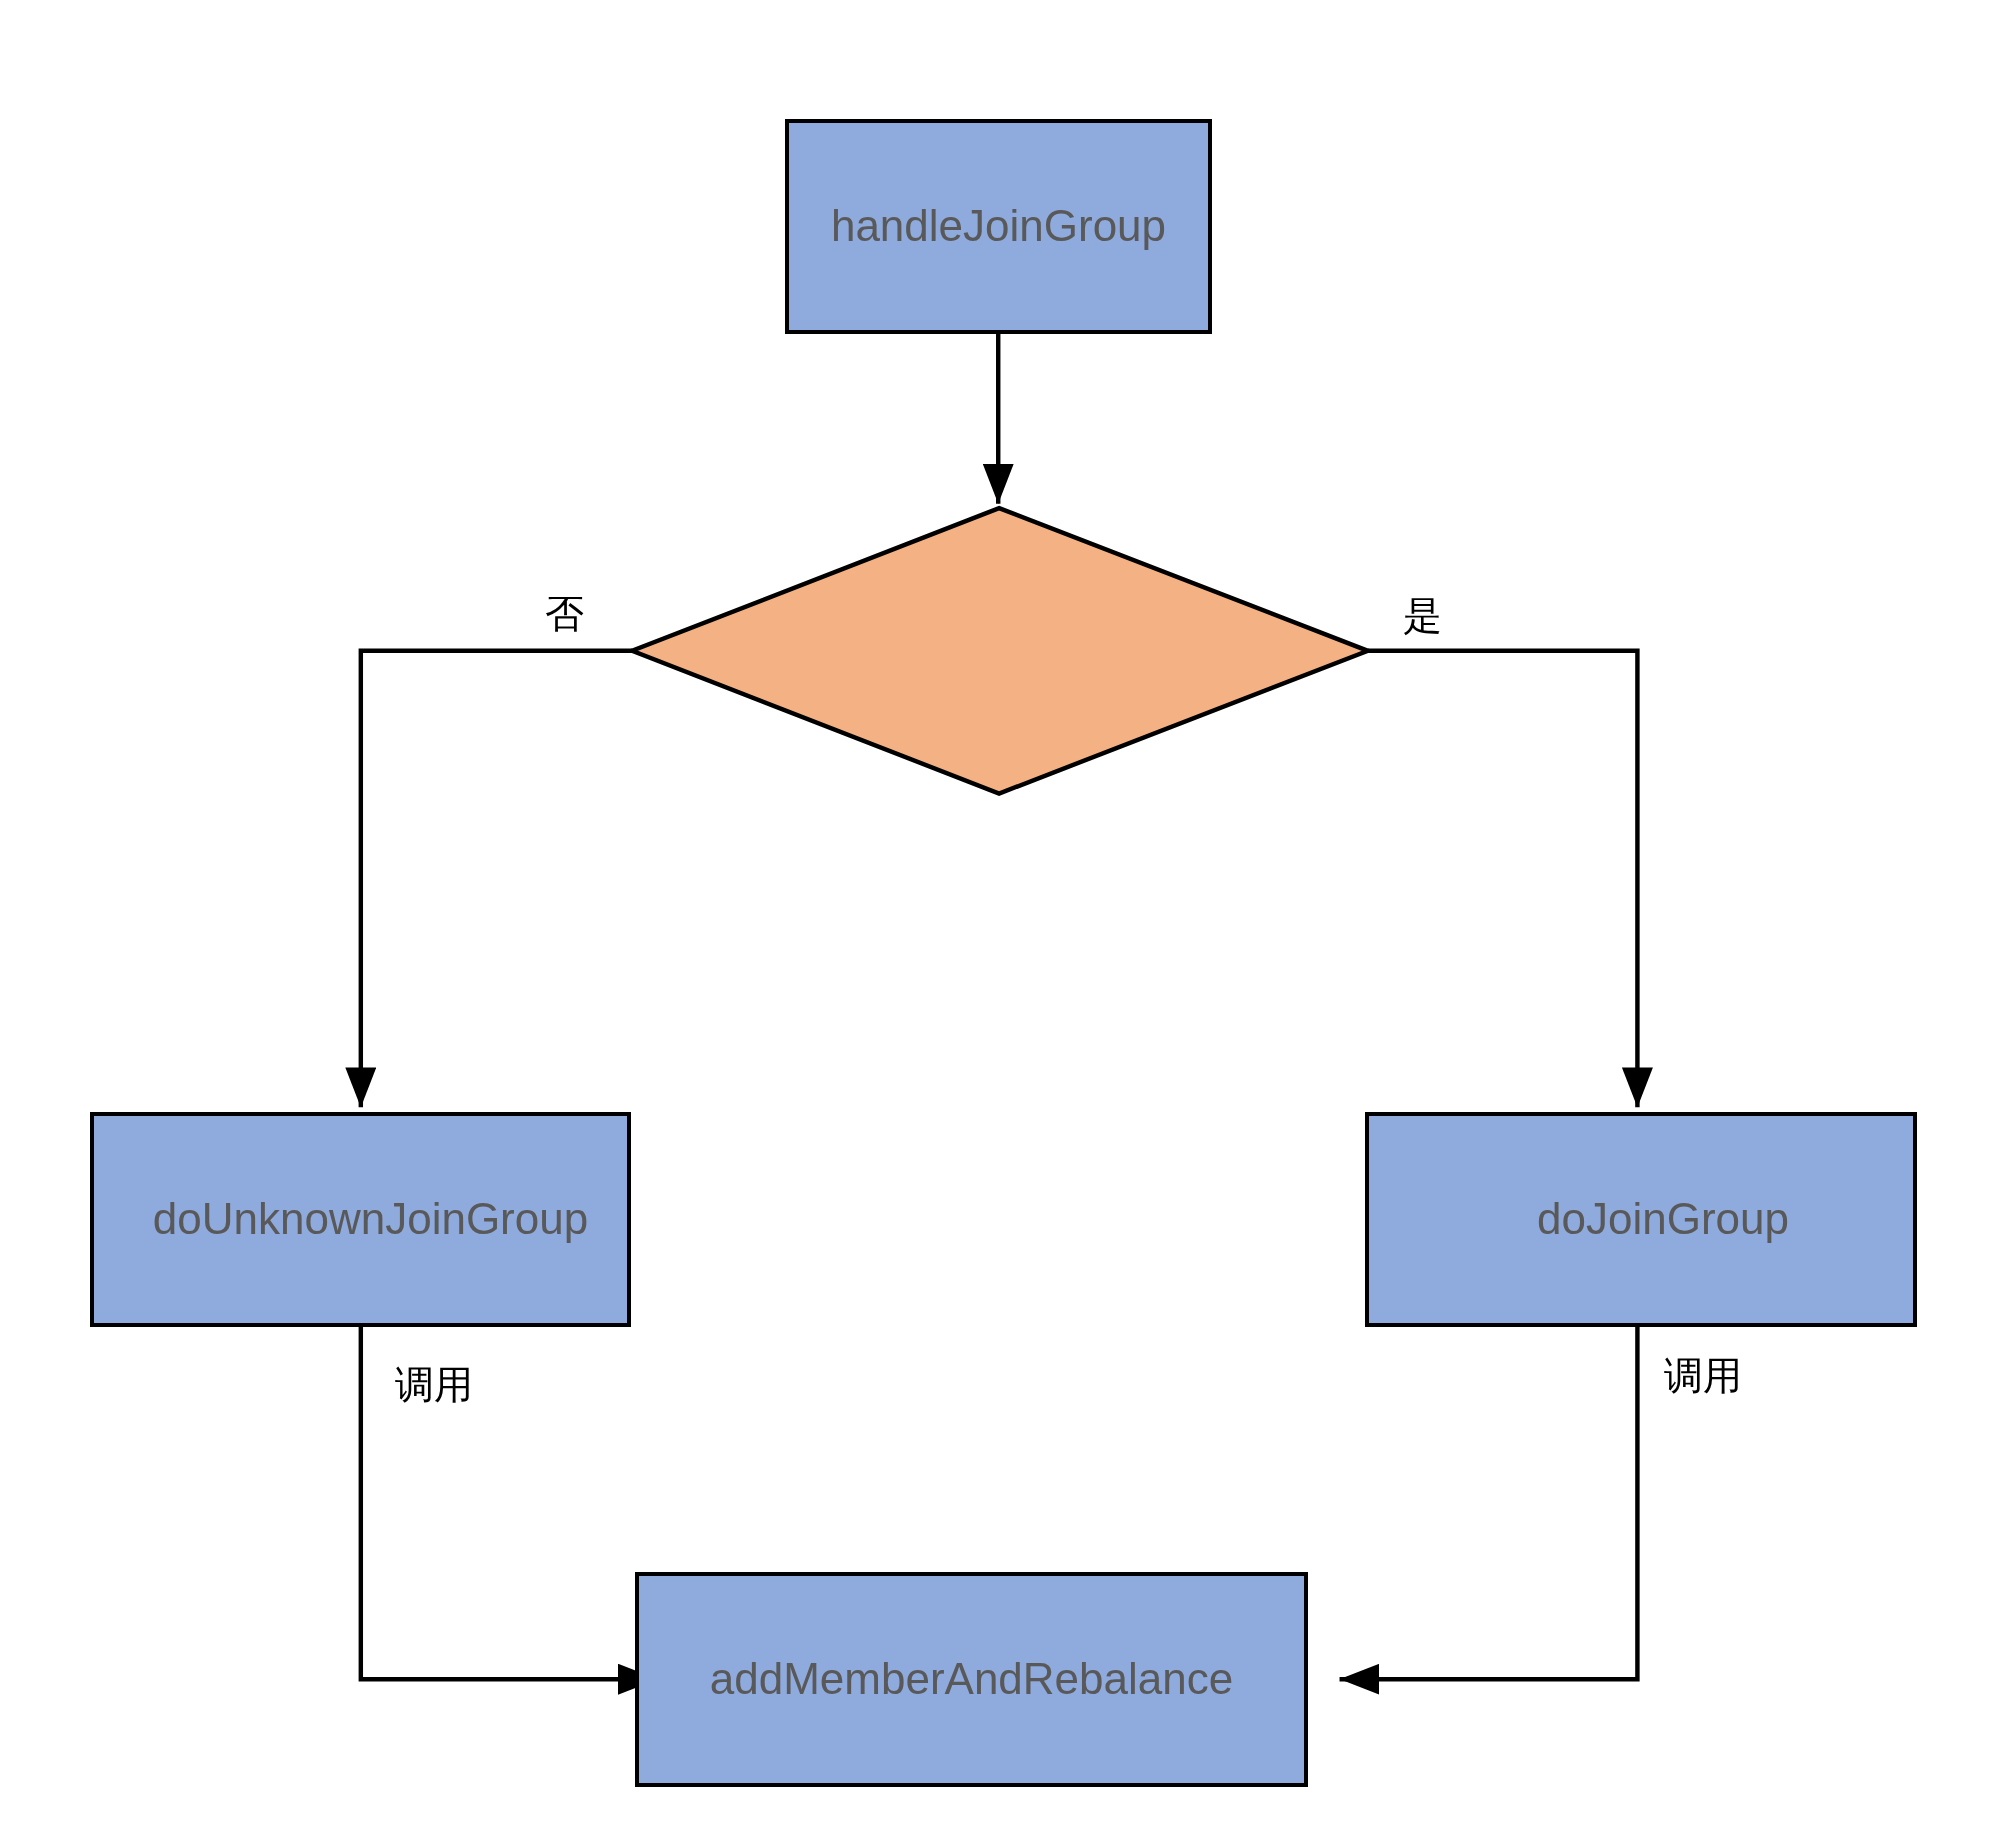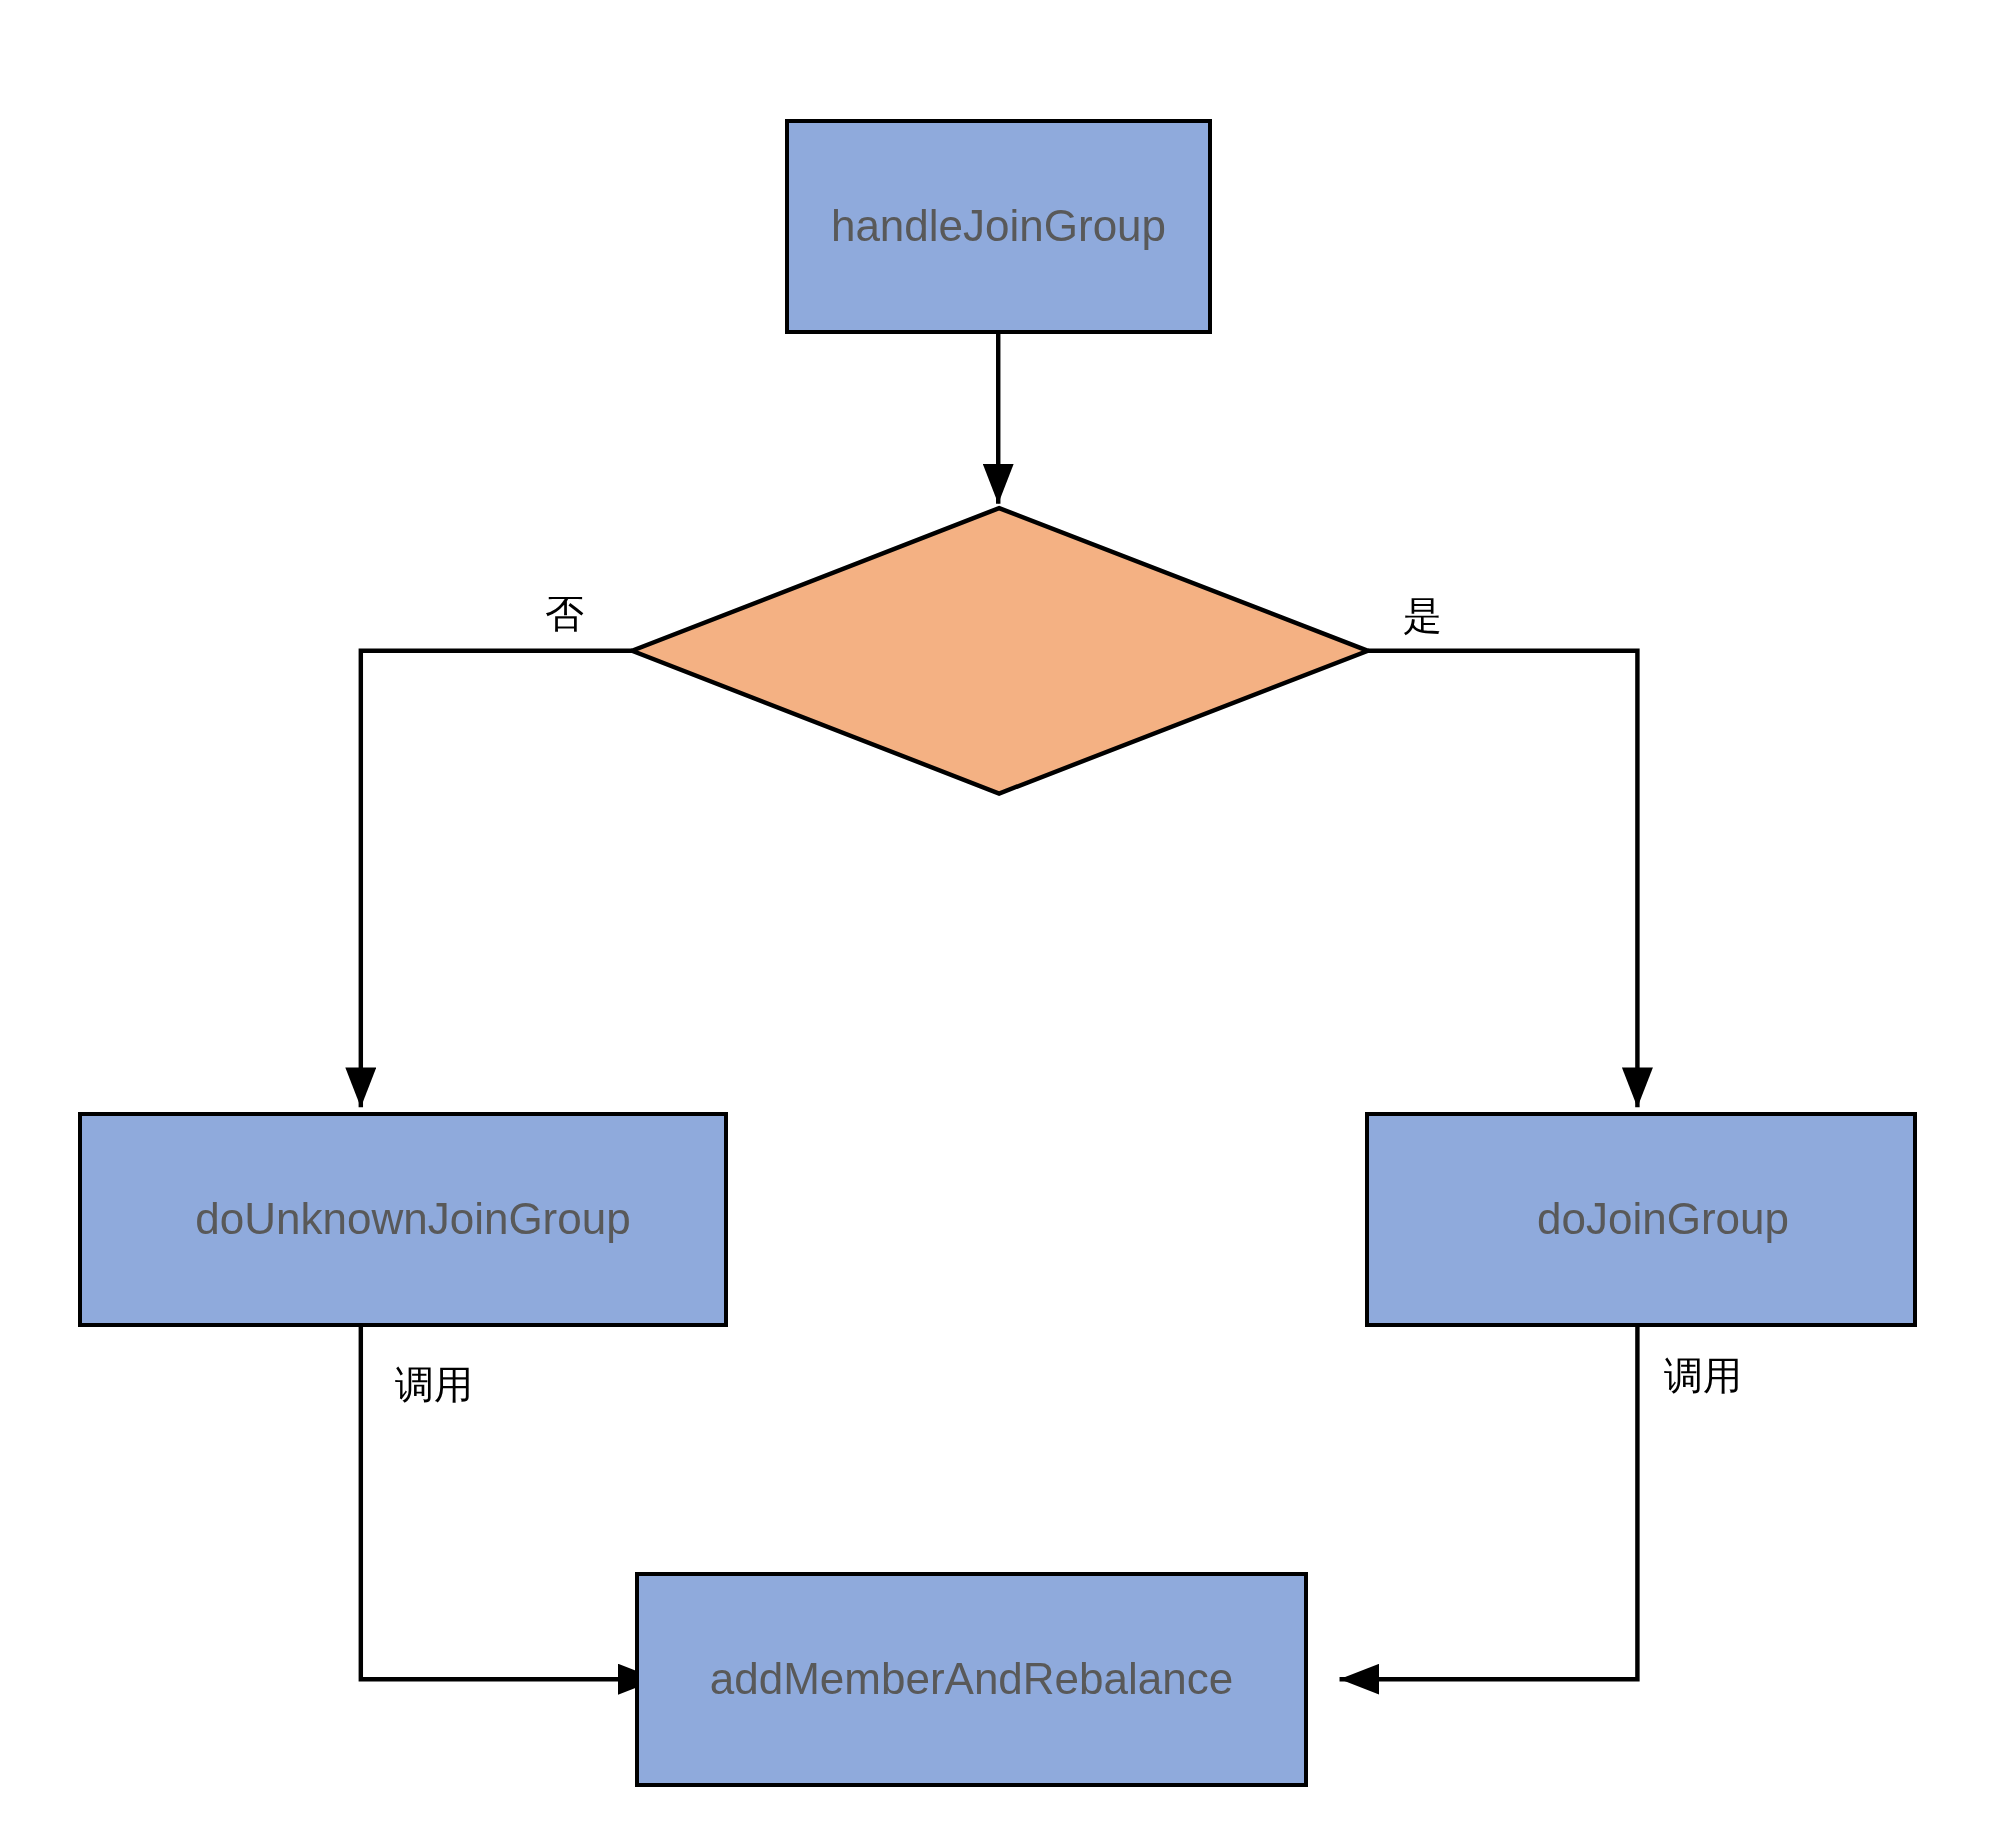--- a/index.html
+++ b/index.html
@@ -45,21 +45,21 @@
     justify-content: center;
     text-align: center;
   }
   .node span {
     color: var(--process-text, #595959);
     font-size: 44px;
     line-height: 1.1;
     white-space: nowrap;
   }
   .node-top    { left: 785px;  top: 89px;  width: 427px; height: 215px; }
-  .node-left   { left: 78px;  top: 1082px; width: 650px; height: 215px; padding-left: 20px; }
+  .node-left   { left: 90px;  top: 1082px; width: 541px; height: 215px; padding-left: 20px; }
   .node-right  { left: 1365px; top: 1082px; width: 552px; height: 215px; padding-left: 44px; }
   .node-bottom { left: 635px;  top: 1542px; width: 673px; height: 215px; }
   .decision-label {
     position: absolute;
     left: 632px; top: 596px;
     width: 736px;
     text-align: center;
     color: var(--label-text, #000);
     font-size: 39px;
     line-height: 1;

